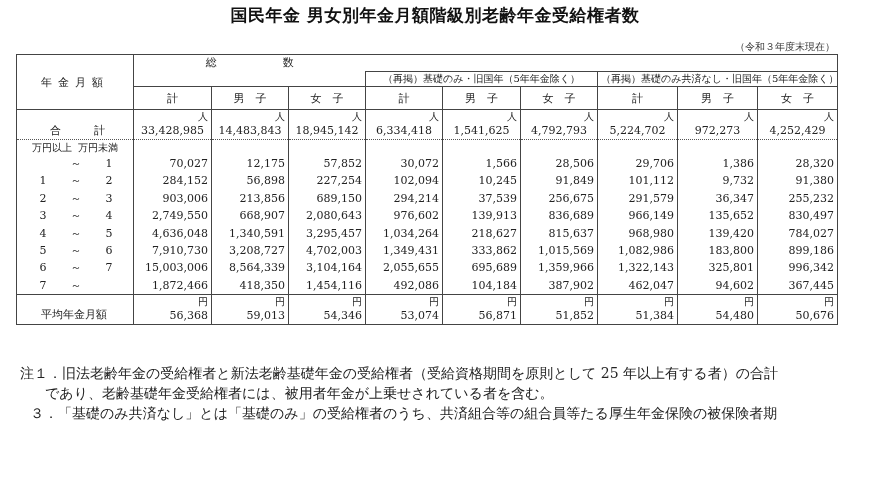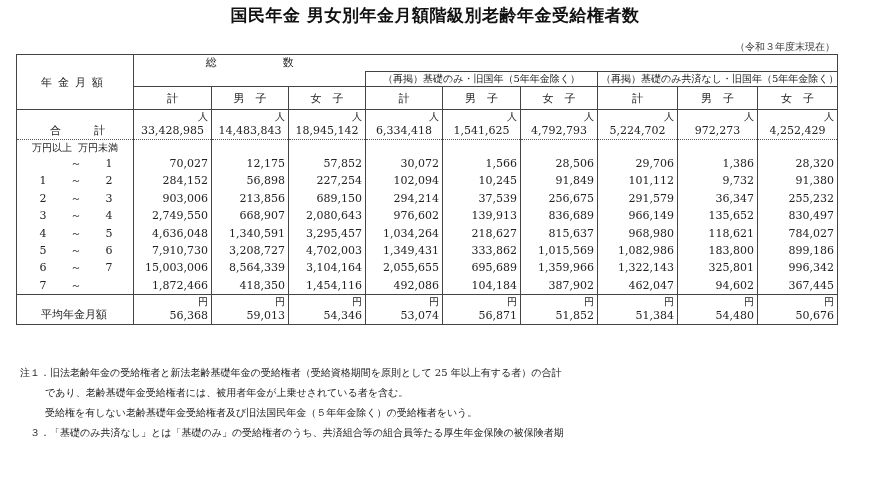--- a/index.html
+++ b/index.html
@@ -33,21 +33,21 @@
   .sumrow td { height: 16px; line-height: 16px; border-bottom: 1.3px dotted #555; text-align: center; }
   .datarow td { height: 17.4px; line-height: 17.4px; }
   .bandlabel td { height: 15px; line-height: 15px; }
   .lastdata td { border-bottom: 1.6px solid #444; }
   .avgrow td { height: 16px; line-height: 16px; border-bottom: 1.6px solid #444; }
   .sub { font-size: 10px; }
   .lbl-range { display: flex; justify-content: space-between; padding: 0 6px 0 8px; }
   .lbl-range span { display: inline-block; width: 30px; text-align: center; }
   .notes {
     position: absolute; left: 20px; top: 363px; width: 840px;
-    font-size: 10px; line-height: 20px; color: #222;
+    font-size: 14px; line-height: 20px; color: #222;
   }
   .notes div { white-space: nowrap; }
   .ind1 { padding-left: 10px; }
   .ind2 { padding-left: 25px; }
   .ind0 { padding-left: 0; }
 </style>
 </head>
 <body>
 
 <div class="title">国民年金 男女別年金月額階級別老齢年金受給権者数</div>
@@ -213,21 +213,21 @@
             <span>5</span>
           </div>
         </td>
     <td class="num">4,636,048</td>
     <td class="num">1,340,591</td>
     <td class="num">3,295,457</td>
     <td class="num">1,034,264</td>
     <td class="num">218,627</td>
     <td class="num">815,637</td>
     <td class="num">968,980</td>
-    <td class="num">118,621</td>
+    <td class="num">139,420</td>
     <td class="num">784,027</td>
   </tr>
   <tr class="datarow">
     <td>
           <div class="lbl-range">
             <span>5</span>
             <span>～</span>
             <span>6</span>
           </div>
         </td>
@@ -299,15 +299,14 @@
     <td class="num">51,384</td>
     <td class="num">54,480</td>
     <td class="num">50,676</td>
   </tr>
 </tbody>
   </table>
 
 <div class="notes">
   <div class="ind0">注１．旧法老齢年金の受給権者と新法老齢基礎年金の受給権者（受給資格期間を原則として 25 年以上有する者）の合計</div>
   <div class="ind2">であり、老齢基礎年金受給権者には、被用者年金が上乗せされている者を含む。</div>
-  <div class="ind2">受給権を有しない老齢基礎年金受給権者及び旧法国民年金（５年年金除く）の受給権者をいう。</div>
   <div class="ind1">３．「基礎のみ共済なし」とは「基礎のみ」の受給権者のうち、共済組合等の組合員等たる厚生年金保険の被保険者期</div>
 </div>
 
 </body></html>

